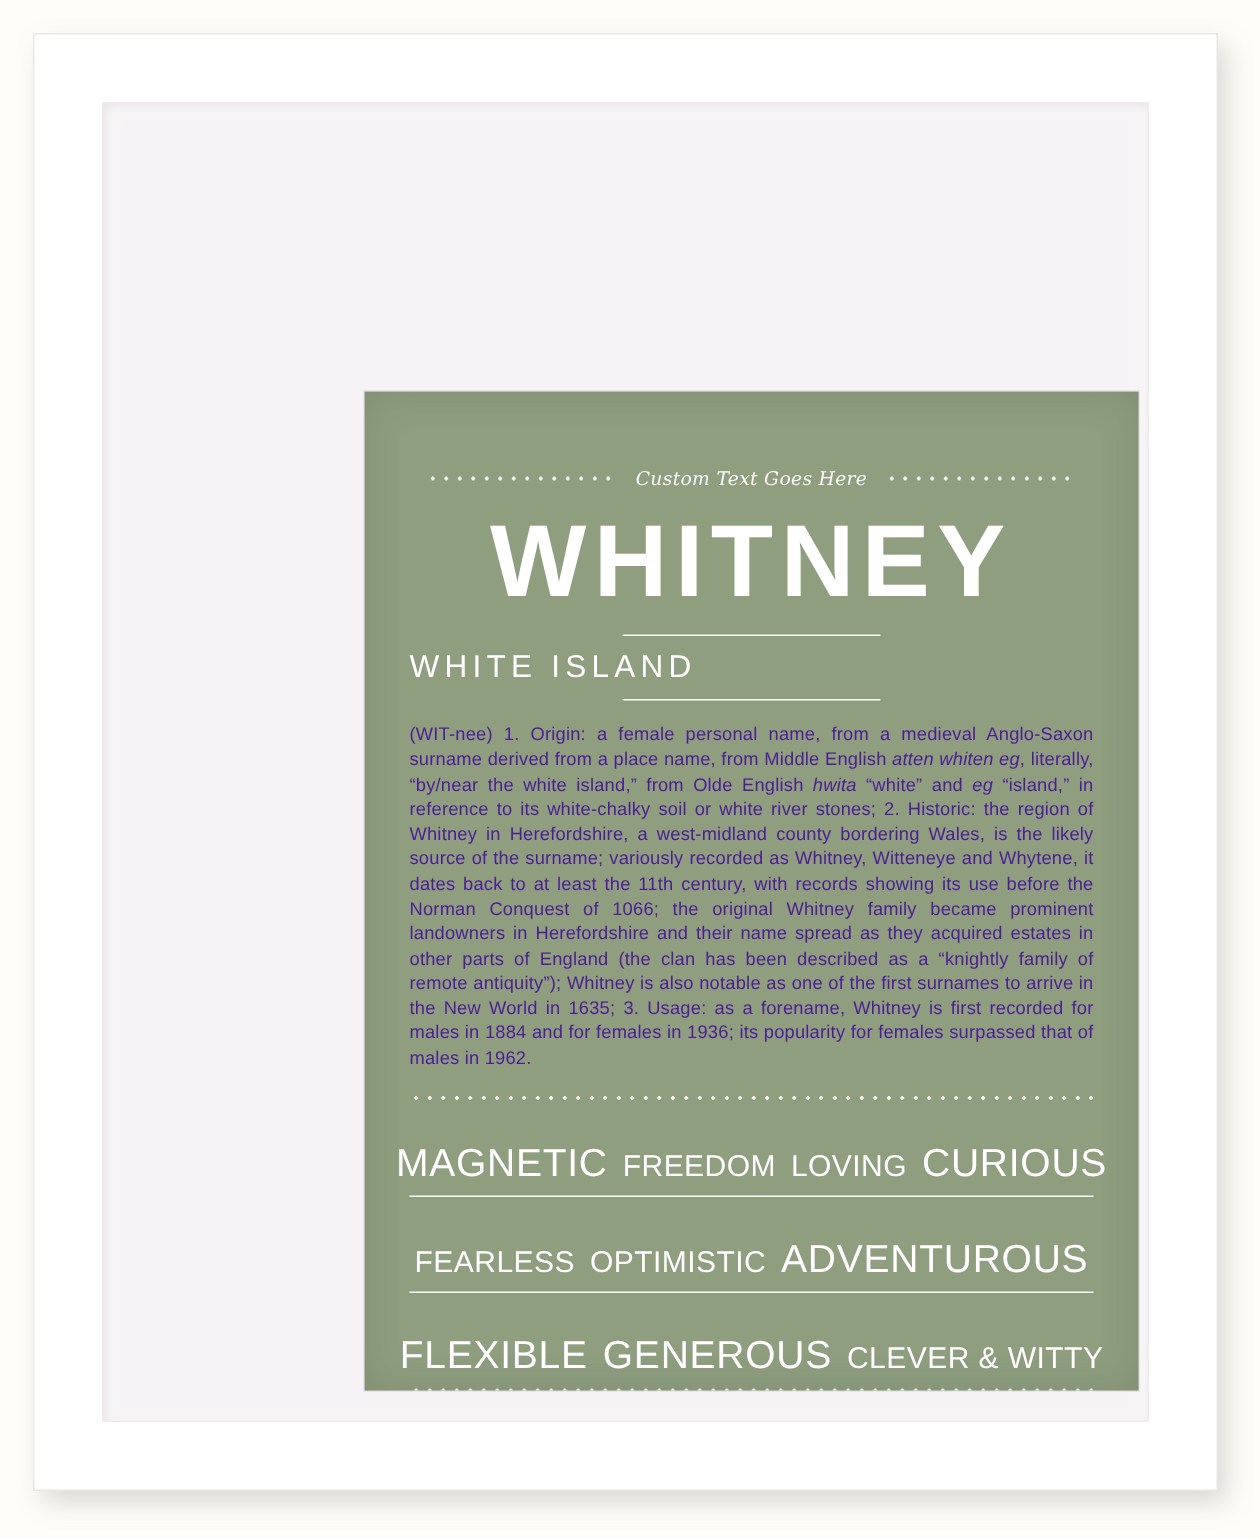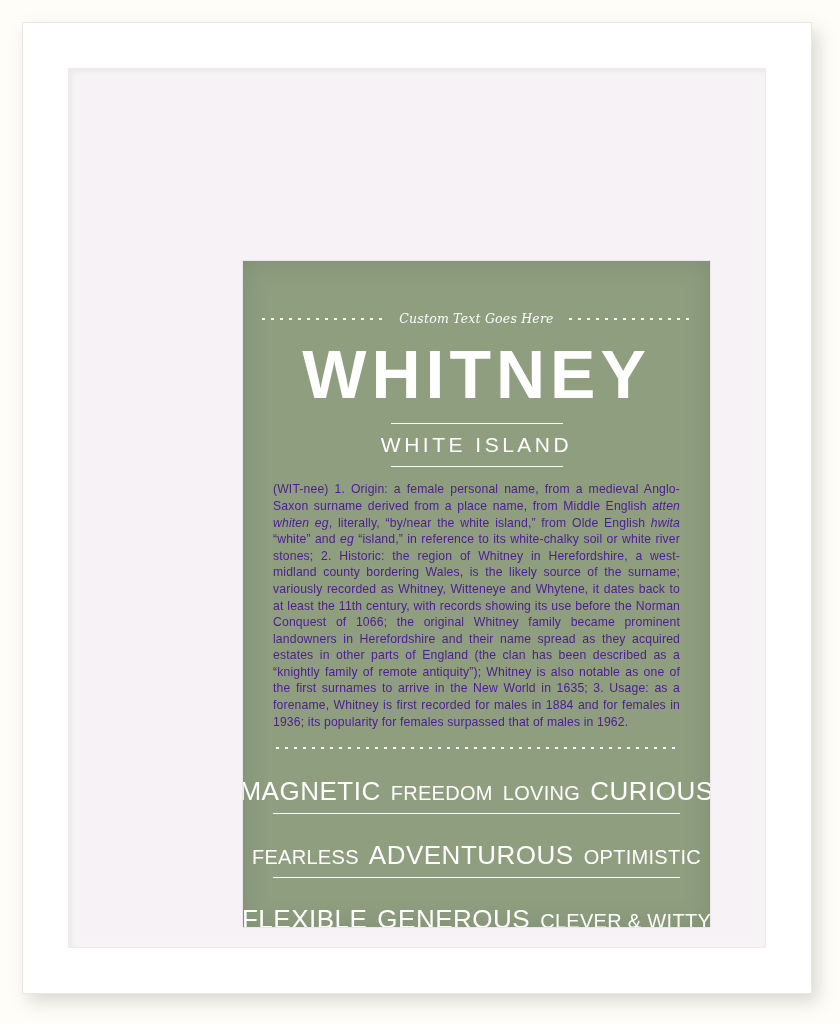--- a/index.html
+++ b/index.html
@@ -53,21 +53,21 @@
     right: 58px;
     bottom: 58px;
     background: #f6f2f5;
   }
 
   
   .print {
     position: absolute;
     left: 162px;
     top: 180px;
-    width: 467px;
+    width: 516px;
     height: 666px;
     background: #8e9e7f;
     box-shadow: 0 0 0 1px rgba(0,0,0,0.05), inset 0 0 26px rgba(60,70,55,0.18);
     color: #ffffff;
     box-sizing: border-box;
     padding: 34px 30px 20px 30px;
     overflow: hidden;
   }
 
   
@@ -106,21 +106,21 @@
     font-size: 68px;
     line-height: 1.02;
     letter-spacing: 5px;
     margin: 14px 0 0 0;
     text-transform: uppercase;
   }
 
   
   .meaning-wrap {
     margin-top: 14px;
-    text-align: center;
+    text-align: left;
   }
   .rule {
     width: 172px;
     height: 1px;
     background: #ffffff;
     margin: 0 auto;
     opacity: 0.95;
   }
   .meaning {
     font-family: "Liberation Sans", sans-serif;
@@ -213,22 +213,22 @@
           <div class="trait-line">
               <span class="trait t-light">MAGNETIC</span>
               <span class="trait t-bold">FREEDOM</span>
               <span class="trait t-bold">LOVING</span>
               <span class="trait t-light">CURIOUS</span>
             </div>
           <div class="solid-rule-full"></div>
 
           <div class="trait-line">
               <span class="trait t-bold">FEARLESS</span>
+              <span class="trait t-bold">OPTIMISTIC</span>
               <span class="trait t-light">ADVENTUROUS</span>
-              <span class="trait t-bold">OPTIMISTIC</span>
             </div>
           <div class="solid-rule-full"></div>
 
           <div class="trait-line">
               <span class="trait t-light">FLEXIBLE</span>
               <span class="trait t-light">GENEROUS</span>
               <span class="trait t-bold">CLEVER &amp; WITTY</span>
             </div>
           <div class="dot-rule-full"></div>
         </div>

